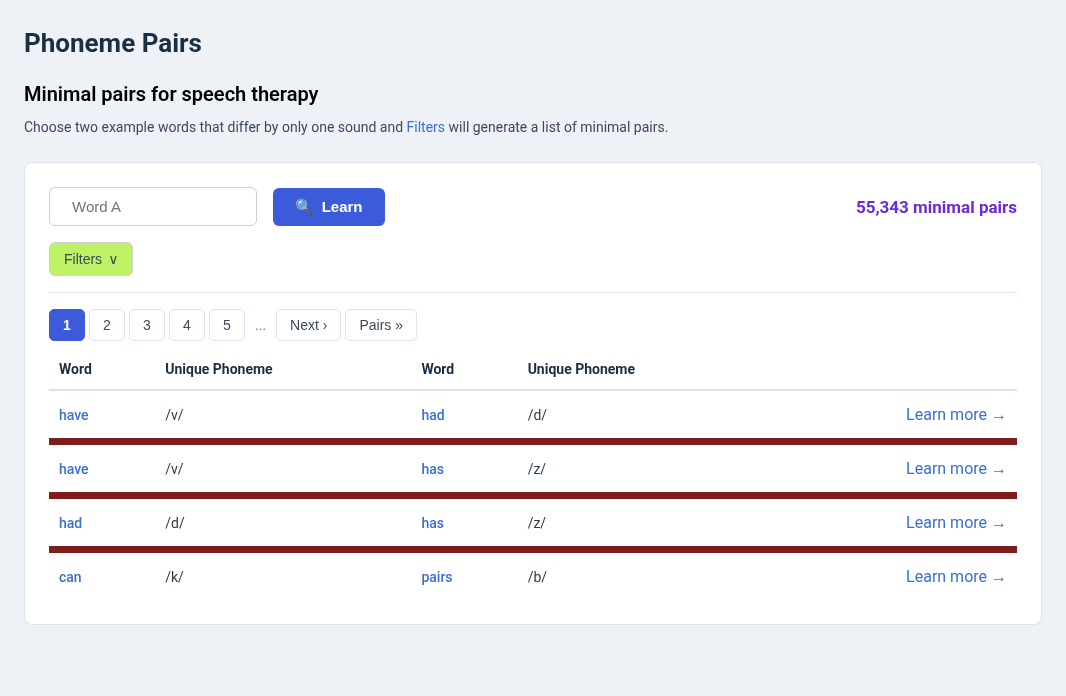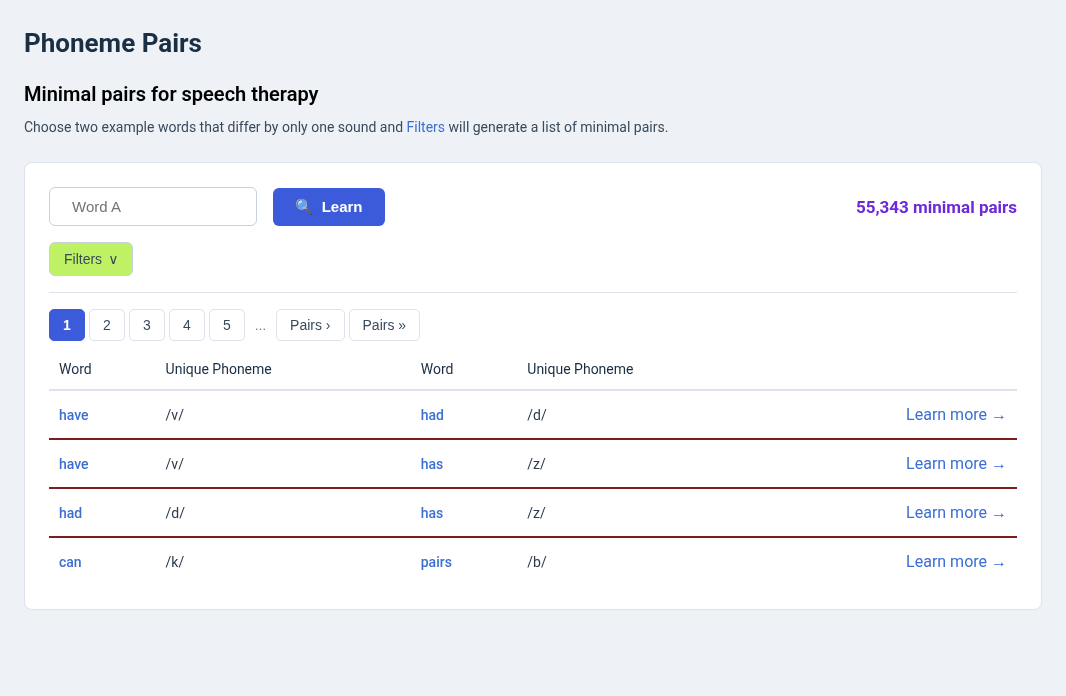--- a/index.html
+++ b/index.html
@@ -129,31 +129,31 @@
       color: #6b7a8d;
       font-size: 14px;
     }
     .data-table {
       width: 100%;
       border-collapse: collapse;
       margin-top: 8px;
     }
     .data-table th {
       text-align: left;
-      font-weight: 400;
+      font-weight: 700;
       font-size: 14px;
       color: #1a2e44;
       padding: 12px 10px;
       border-bottom: 2px solid #dce3ec;
     }
     .data-table td {
       padding: 14px 10px;
       font-size: 14px;
       color: #2a3a4c;
-      border-bottom: 2px solid #7f1d1d;
+      border-bottom: 7px solid #7f1d1d;
       vertical-align: middle;
     }
     .data-table tr:last-child td {
       border-bottom: none;
     }
     .word-link {
       color: #3b6fd4;
       text-decoration: none;
       font-weight: 500;
     }
@@ -200,21 +200,21 @@
 
     <hr class="divider">
 
     <div class="pagination">
       <button class="page-btn active">1</button>
       <button class="page-btn">2</button>
       <button class="page-btn">3</button>
       <button class="page-btn">4</button>
       <button class="page-btn">5</button>
       <span class="page-dots">...</span>
-      <button class="page-btn">Pairs ›</button>
+      <button class="page-btn">Next ›</button>
       <button class="page-btn">Pairs »</button>
     </div>
 
     <table class="data-table">
       <thead>
         <tr>
           <th>Word</th>
           <th>Unique Phoneme</th>
           <th>Word</th>
           <th>Unique Phoneme</th>

